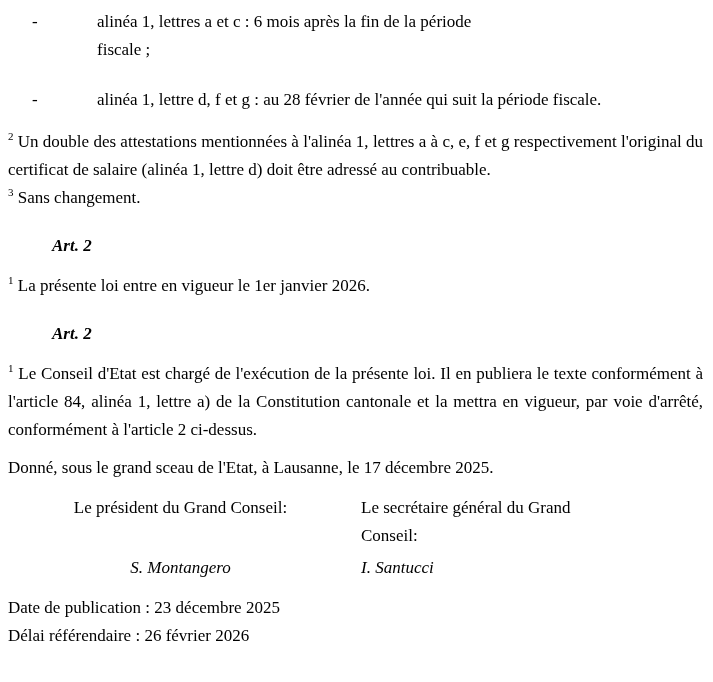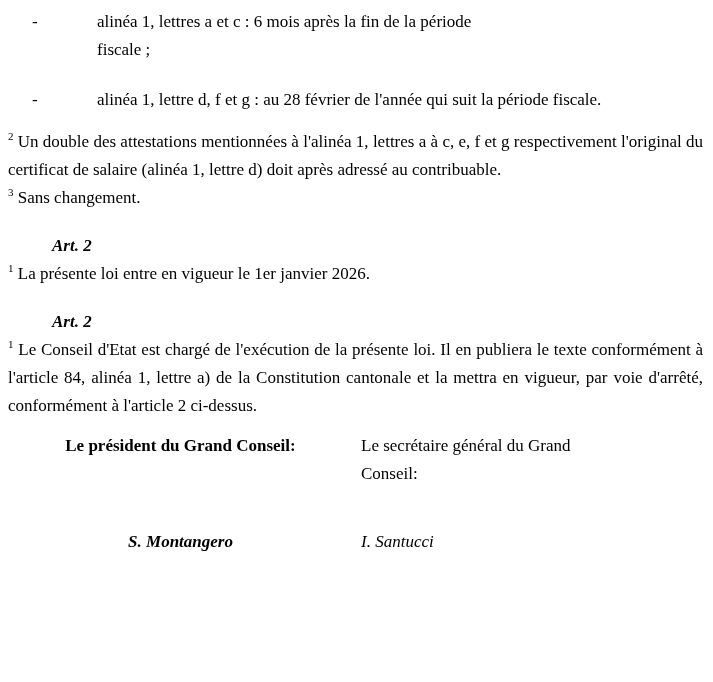--- a/index.html
+++ b/index.html
@@ -52,31 +52,31 @@
     line-height: 0;
   }
 
   .art-heading {
     margin-top: 20px;
     font-weight: bold;
     font-style: italic;
     line-height: 28px;
     margin-left: 44px;
   }
-  .art-para { margin-top: 0; }
+  .art-para { margin-top: 12px; }
 
   .closing { margin-top: 10px; line-height: 28px; }
 
   
   .sig-titles { display: flex; margin-top: 12px; }
   .sig-names  { display: flex; margin-top: 4px; }
-  .sig-col-left  { flex: 0 0 345px; text-align: center; font-weight: bold; }
+  .sig-col-left  { flex: 0 0 345px; text-align: center; }
   .sig-col-right { flex: 0 0 340px; margin-left: 8px; text-align: left; }
   .sig-title { line-height: 28px; white-space: pre-line; }
-  .sig-name  { font-style: italic; line-height: 28px; margin-top: 36px; }
+  .sig-name  { font-style: italic; line-height: 28px; }
 
   
   .footer { margin-top: 12px; }
   .footer-line { line-height: 28px; }
 </style>
 </head>
 <body>
 
 <div class="page">
 
@@ -87,46 +87,51 @@
 fiscale ;</span>
     </div>
     <div class="bullet-row">
       <span class="bullet-marker">-</span>
       <span class="bullet-text">alinéa 1, lettre d, f et g : au 28 février de l'année qui suit la période fiscale.</span>
     </div>
   </div>
 
   <p class="para justify p-attest">
     <sup class="fnref">2</sup>
-    <span>Un double des attestations mentionnées à l'alinéa 1, lettres a à c, e, f et g respectivement l'original du certificat de salaire (alinéa 1, lettre d) doit après adressé au contribuable.</span>
+    <span>Un double des attestations mentionnées à l'alinéa 1, lettres a à c, e, f et g respectivement l'original du certificat de salaire (alinéa 1, lettre d) doit être adressé au contribuable.</span>
   </p>
 
   <p class="para p-sans">
     <sup class="fnref">3</sup>
     <span>Sans changement.</span>
   </p>
 
   <div class="art-heading">Art. 2</div>
   <p class="para art-para">
     <sup class="fnref">1</sup>
     <span>La présente loi entre en vigueur le 1er janvier 2026.</span>
   </p>
 
   <div class="art-heading">Art. 2</div>
   <p class="para justify art-para">
     <sup class="fnref">1</sup>
     <span>Le Conseil d'Etat est chargé de l'exécution de la présente loi. Il en publiera le texte conformément à l'article 84, alinéa 1, lettre a) de la Constitution cantonale et la mettra en vigueur, par voie d'arrêté, conformément à l'article 2 ci-dessus.</span>
   </p>
 
+  <p class="closing">Donné, sous le grand sceau de l'Etat, à Lausanne, le 17 décembre 2025.</p>
 
   <div class="sig-titles">
     <div class="sig-col-left sig-title">Le président du Grand Conseil:</div>
     <div class="sig-col-right sig-title">Le secrétaire général du Grand
 Conseil:</div>
   </div>
 
   <div class="sig-names">
     <div class="sig-col-left sig-name">S. Montangero</div>
     <div class="sig-col-right sig-name">I. Santucci</div>
   </div>
 
+  <div class="footer">
+    <div class="footer-line">Date de publication : 23 décembre 2025</div>
+    <div class="footer-line">Délai référendaire : 26 février 2026</div>
+  </div>
 
 </div>
 
 </body></html>

